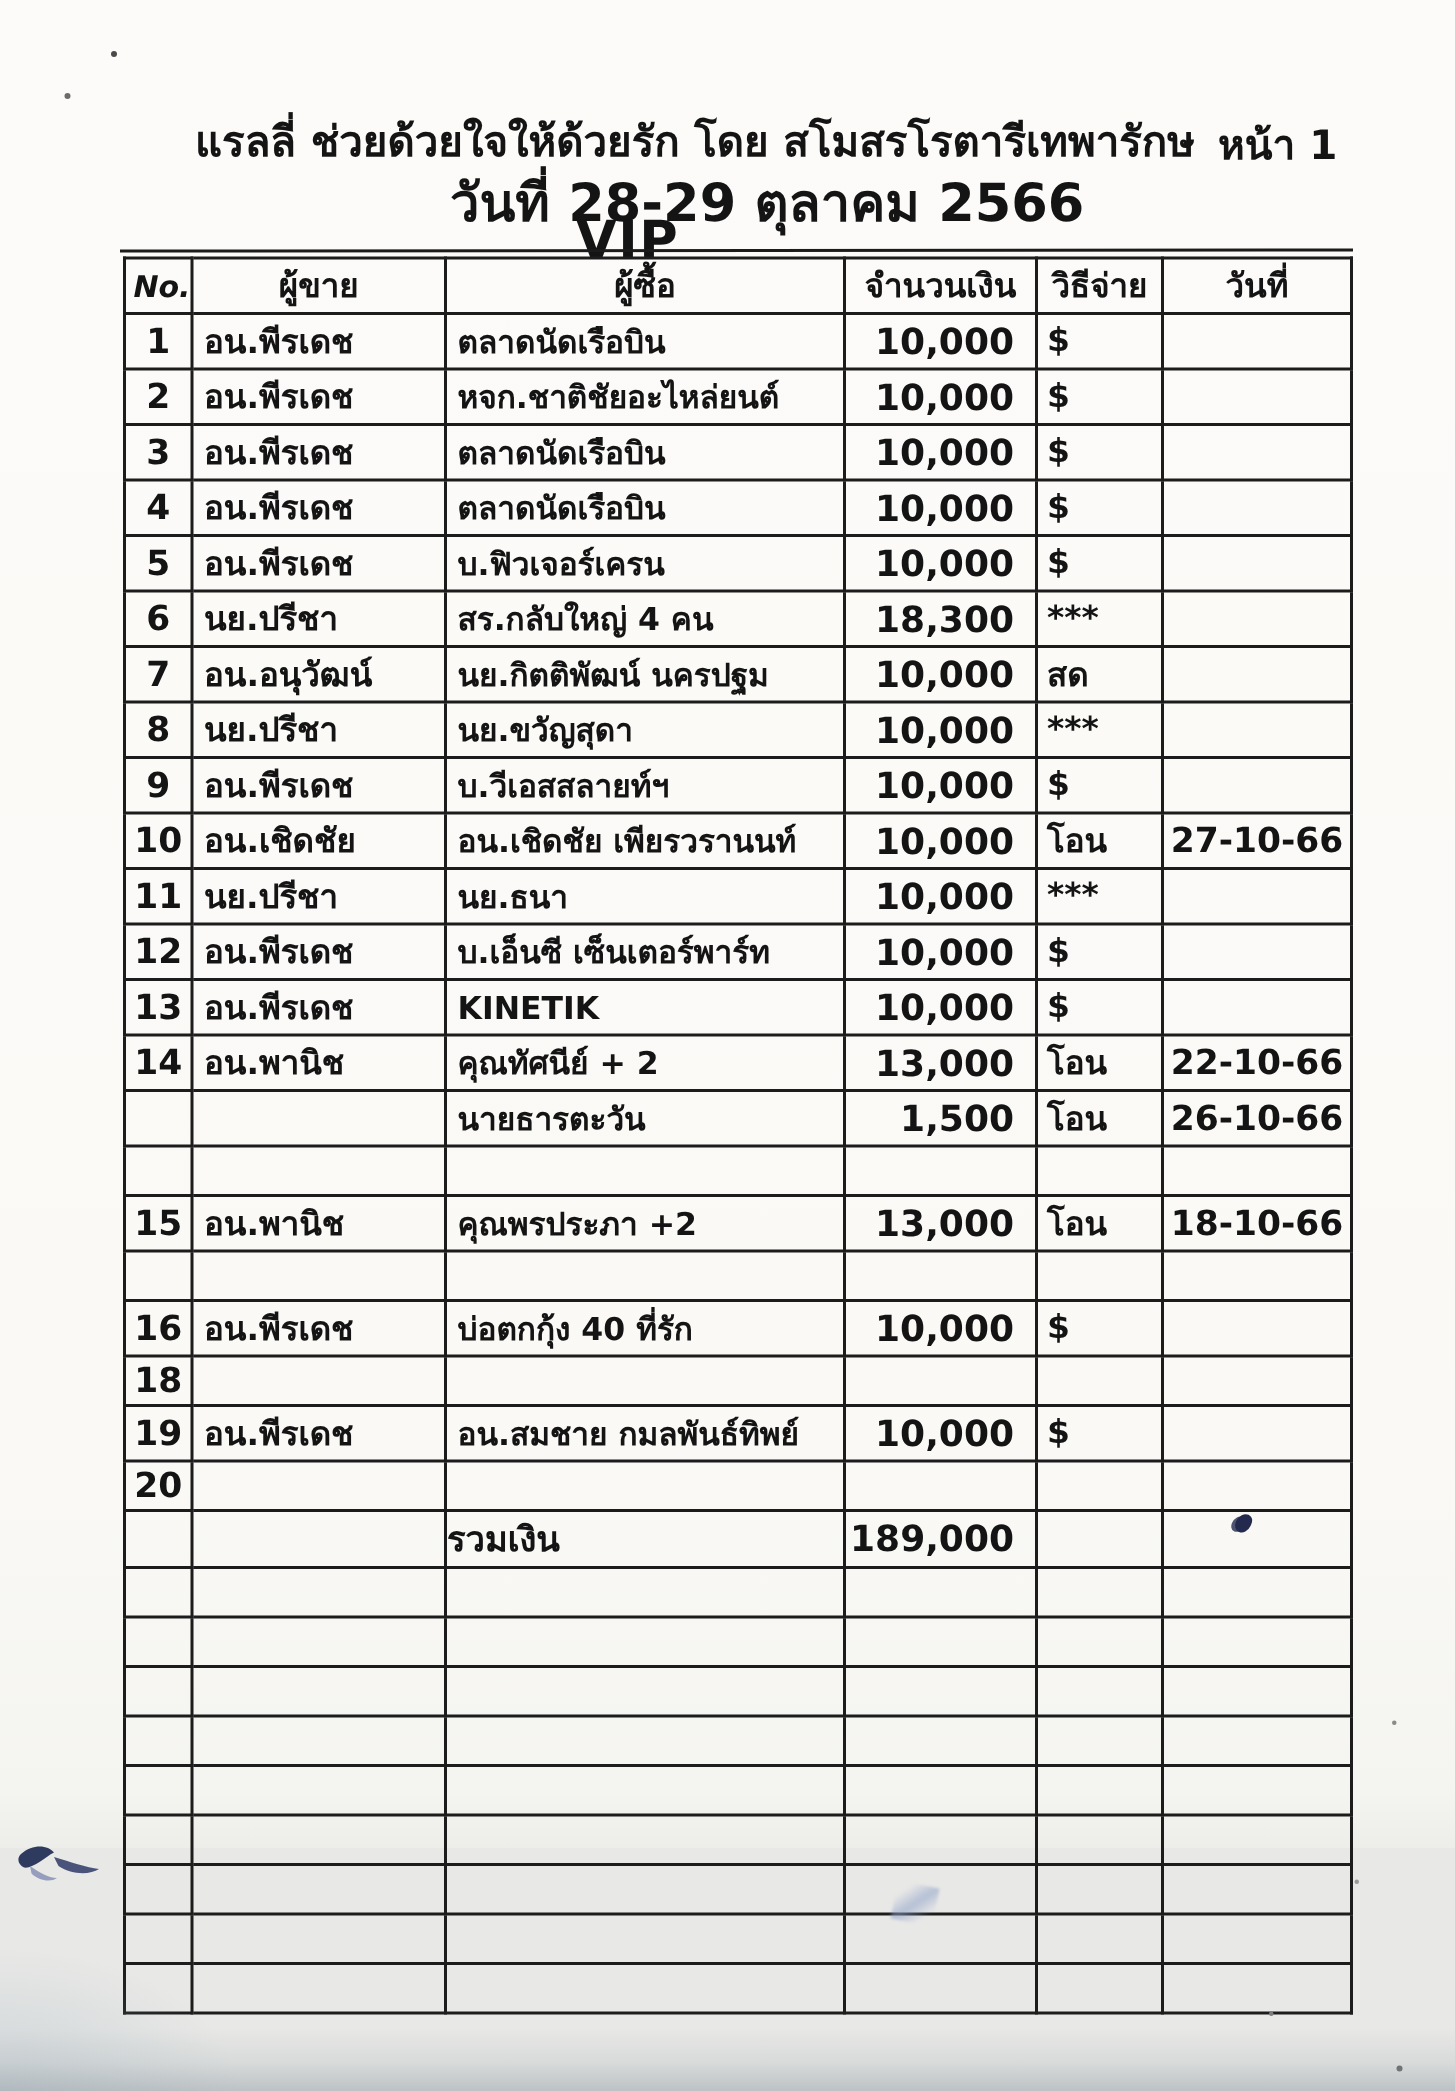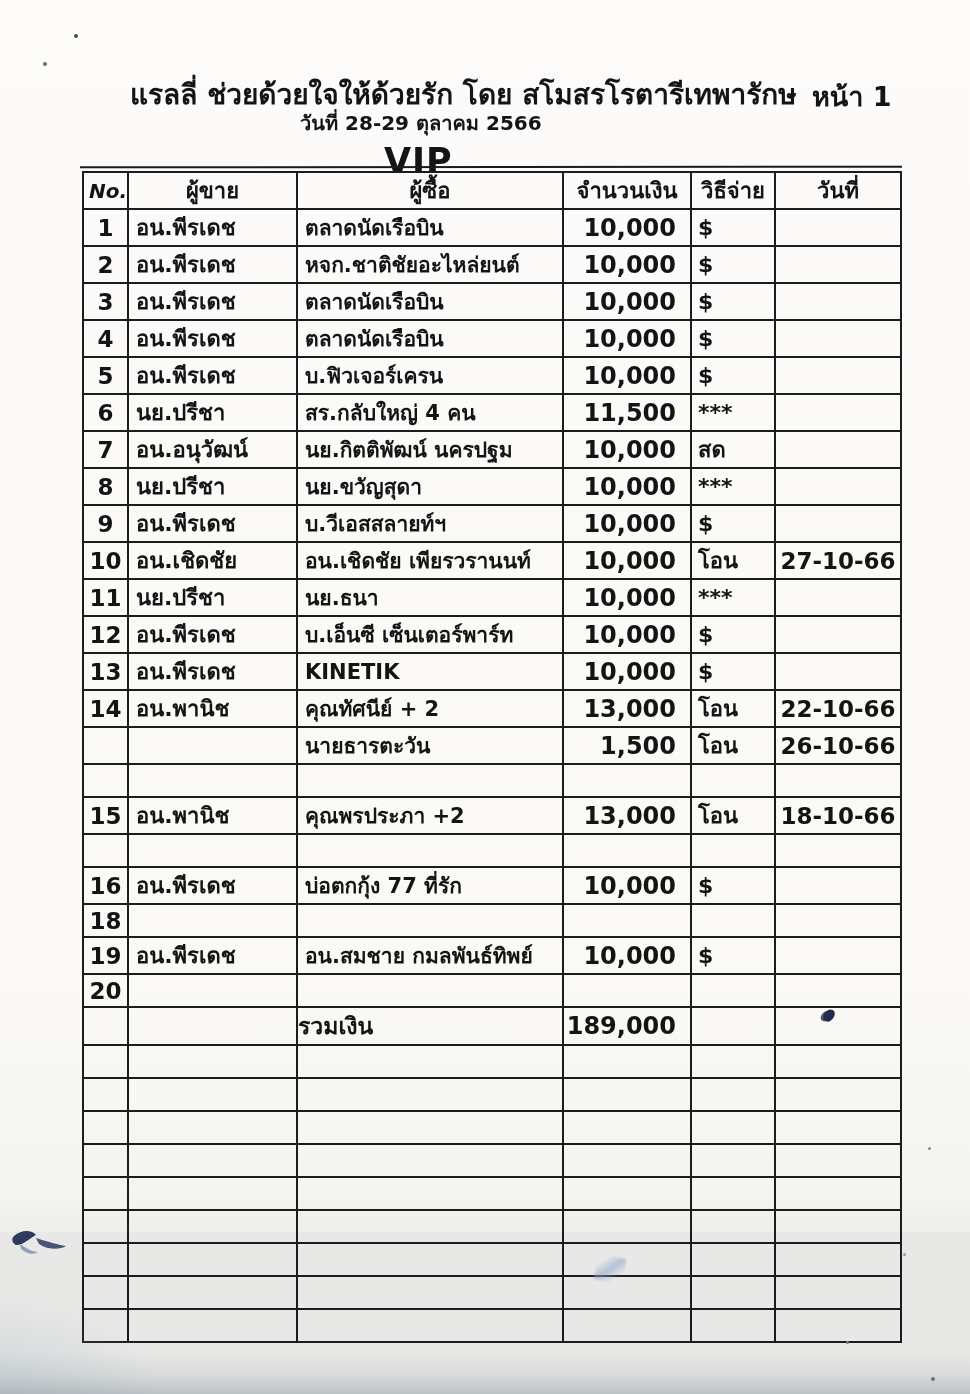--- a/index.html
+++ b/index.html
@@ -23,21 +23,21 @@
     white-space: nowrap; letter-spacing: 0px;
   }
   .pagenum {
     position: absolute; left: 812px; top: 75px;
     font-size: 27px; font-weight: bold; color: #141414;
     white-space: nowrap;
     text-align: right;
   }
   .title2 {
     position: absolute; left: 300px; top: 107px;
-    font-size: 20px; font-weight: bold; color: #141414;
+    font-size: 35px; font-weight: bold; color: #141414;
     white-space: nowrap;
   }
   .viplabel {
     position: absolute; left: 384px; top: 141px;
     font-size: 35px; font-weight: bold; color: #141414;
     letter-spacing: 1px;
   }
   
   .top-rule {
     position: absolute; left: 80px; top: 166px;
@@ -176,21 +176,21 @@
           <td class="col-seller">อน.พีรเดช</td>
           <td class="col-buyer">บ.ฟิวเจอร์เครน</td>
           <td class="col-amount">10,000</td>
           <td class="col-method">$</td>
           <td class="col-date"></td>
         </tr>
         <tr>
           <td class="col-no">6</td>
           <td class="col-seller">นย.ปรีชา</td>
           <td class="col-buyer">สร.กลับใหญ่  4 คน</td>
-          <td class="col-amount">11,500</td>
+          <td class="col-amount">18,300</td>
           <td class="col-method">***</td>
           <td class="col-date"></td>
         </tr>
         <tr>
           <td class="col-no">7</td>
           <td class="col-seller">อน.อนุวัฒน์</td>
           <td class="col-buyer">นย.กิตติพัฒน์ นครปฐม</td>
           <td class="col-amount">10,000</td>
           <td class="col-method">สด</td>
           <td class="col-date"></td>
@@ -279,21 +279,21 @@
           <td class="col-no"></td>
           <td class="col-seller"></td>
           <td class="col-buyer"></td>
           <td class="col-amount"></td>
           <td class="col-method"></td>
           <td class="col-date"></td>
         </tr>
         <tr>
           <td class="col-no">16</td>
           <td class="col-seller">อน.พีรเดช</td>
-          <td class="col-buyer">บ่อตกกุ้ง 77 ที่รัก</td>
+          <td class="col-buyer">บ่อตกกุ้ง 40 ที่รัก</td>
           <td class="col-amount">10,000</td>
           <td class="col-method">$</td>
           <td class="col-date"></td>
         </tr>
         <tr>
           <td class="col-no">18</td>
           <td class="col-seller"></td>
           <td class="col-buyer"></td>
           <td class="col-amount"></td>
           <td class="col-method"></td>

